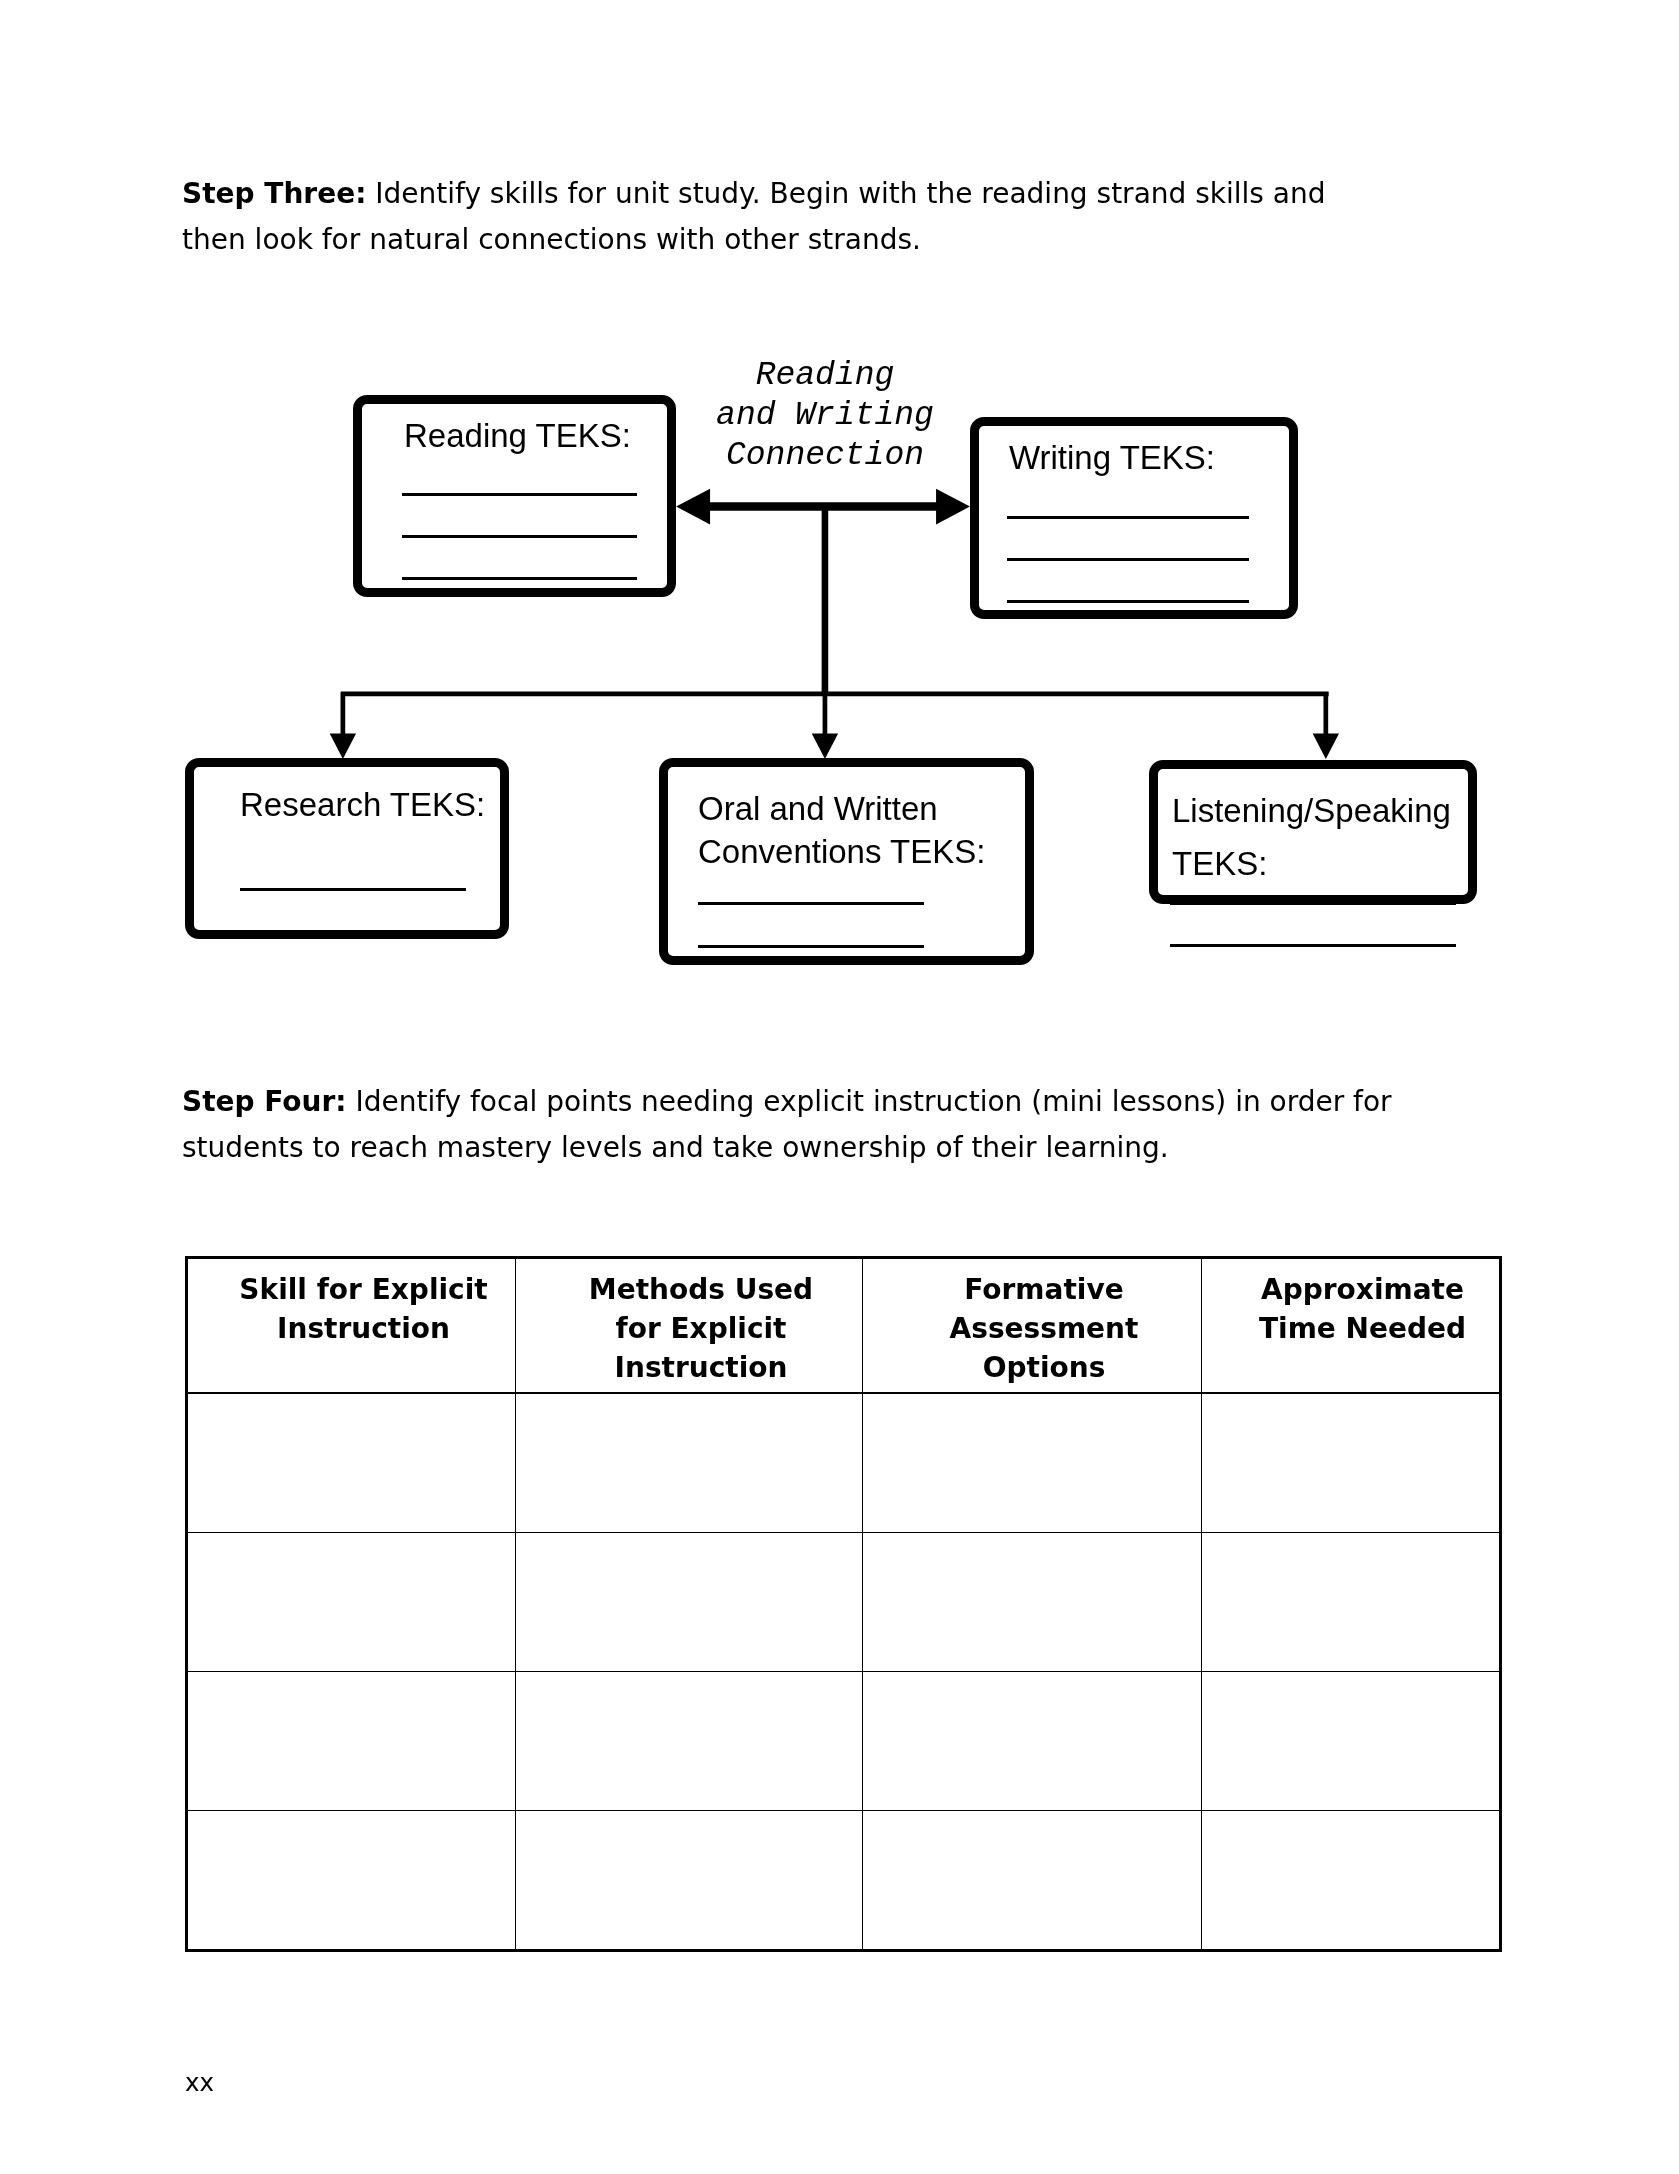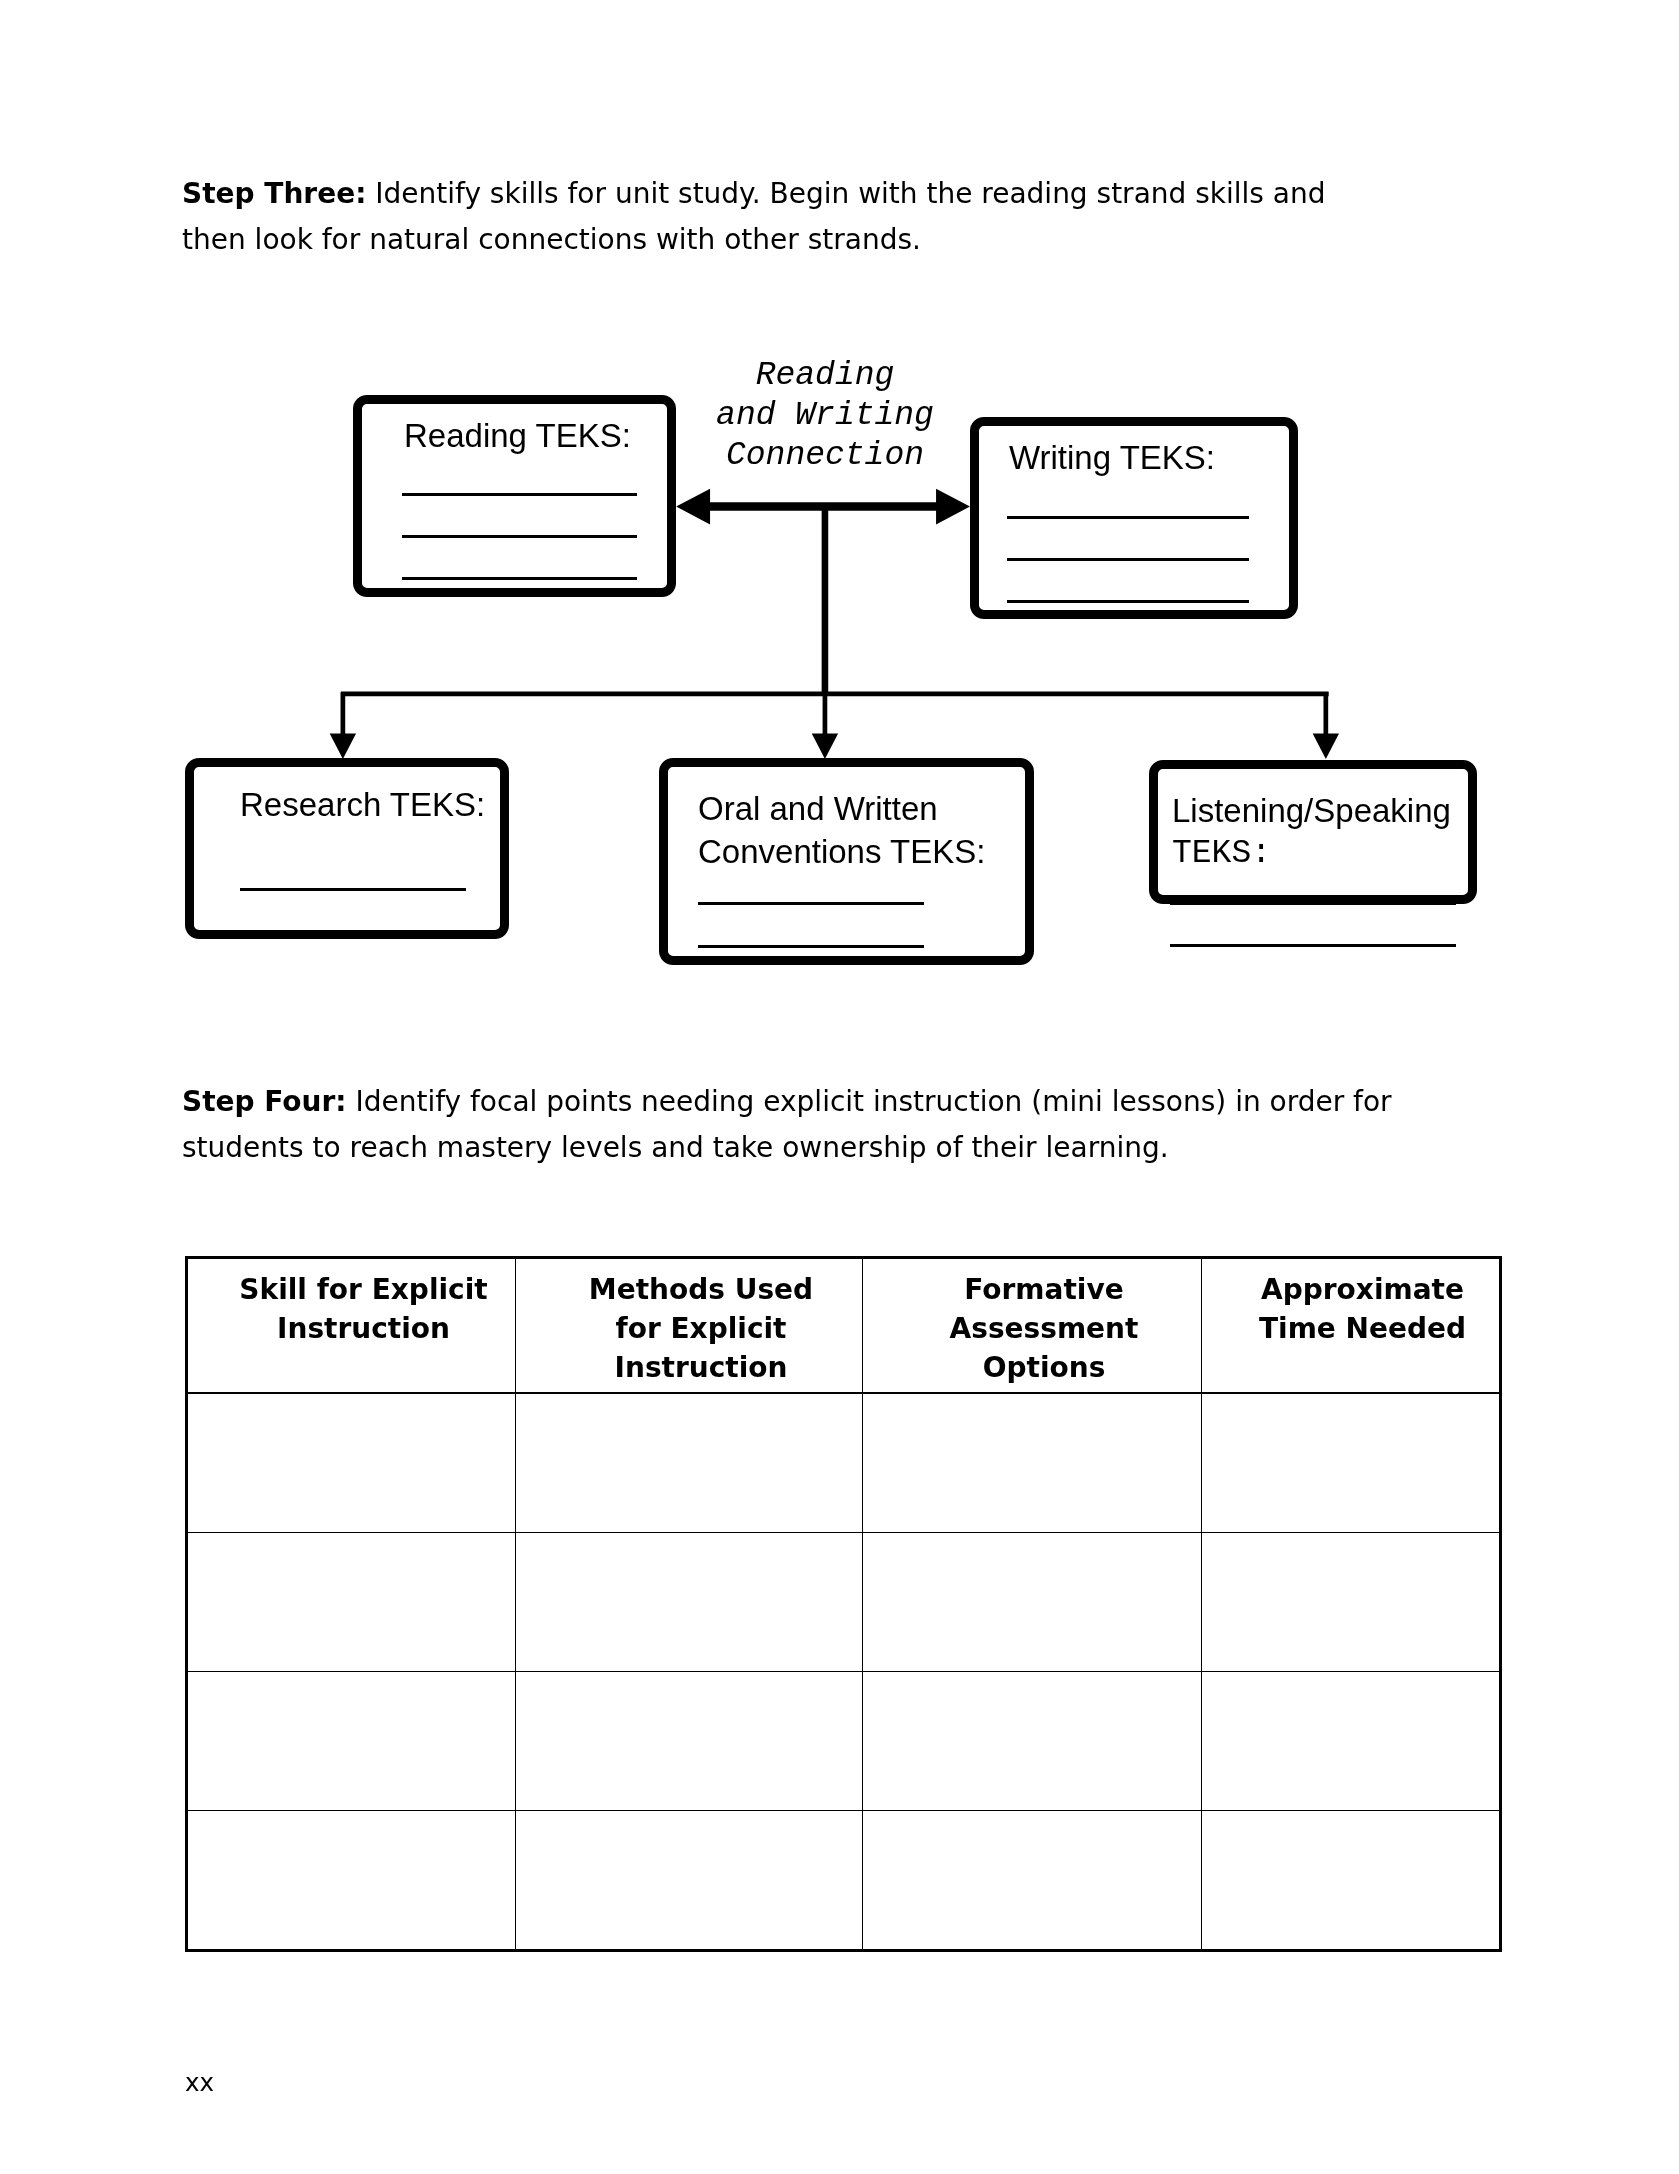--- a/index.html
+++ b/index.html
@@ -157,21 +157,21 @@
 
   <div class="tek-box" id="box-oral">
     <div class="box-label" style="left:30px; top:22.6px;">Oral and Written</div>
     <div class="box-label" style="left:30px; top:66px;">Conventions TEKS:</div>
     <div class="blank-line" style="left:30px; top:135px; width:226px;"></div>
     <div class="blank-line" style="left:30px; top:178px; width:226px;"></div>
   </div>
 
   <div class="tek-box" id="box-listening">
     <div class="box-label" style="left:14px; top:22.6px;">Listening/Speaking</div>
-    <div class="box-label" style="left:14px; top:66px;font-family:Liberation Mono, monospace;">TEKS:</div>
+    <div class="box-label" style="left:14px; top:76px;">TEKS:</div>
     <div class="blank-line" style="left:12.2px; top:133px; width:286px;"></div>
     <div class="blank-line" style="left:12.2px; top:175px; width:286px;"></div>
   </div>
 
   <p class="step-para" id="step-four"><b>Step Four:</b><span> Identify focal points needing explicit instruction (mini lessons) in order for students to reach mastery levels and take ownership of their learning.</span></p>
 
   <table class="skill-table">
     <colgroup>
       <col style="width:329px">
       <col style="width:347px">

